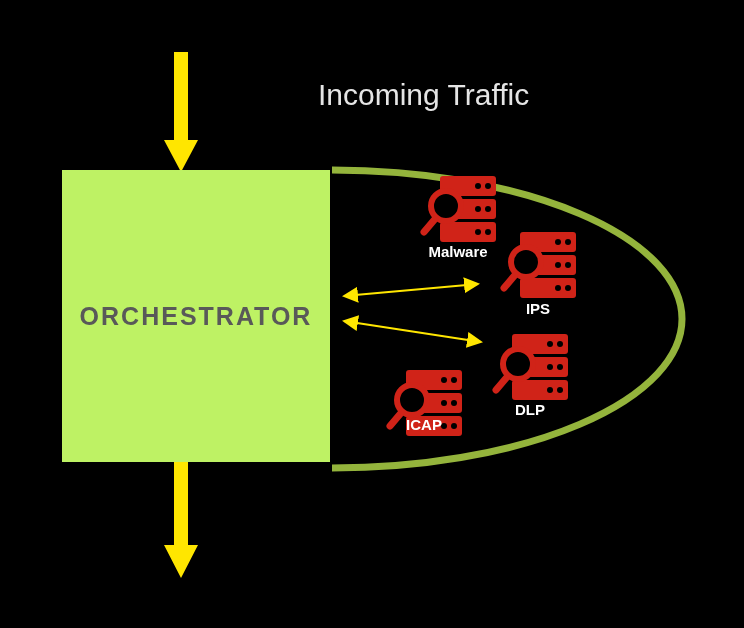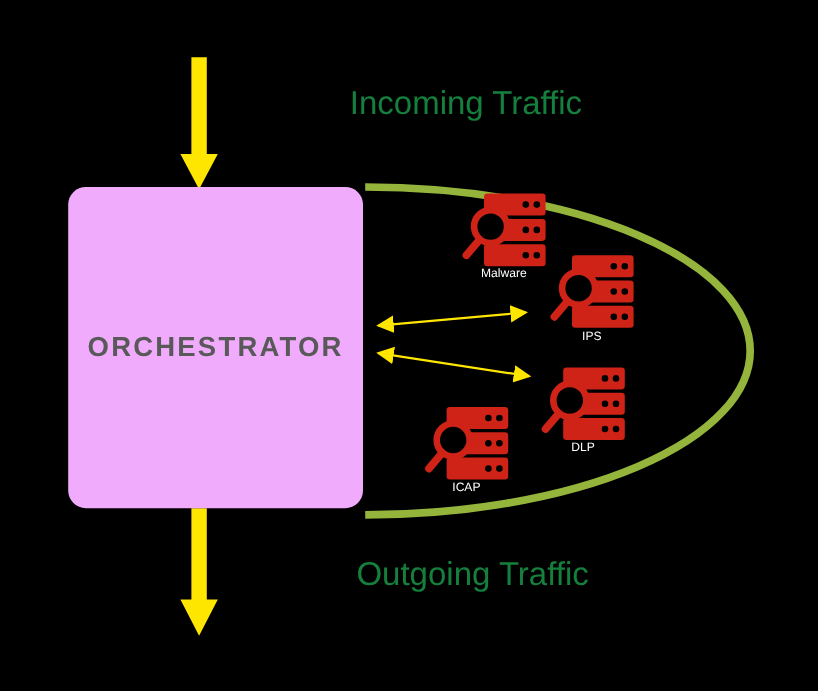--- a/index.html
+++ b/index.html
@@ -10,54 +10,54 @@
     background: #000000;
     overflow: hidden;
     font-family: "Liberation Sans", sans-serif;
   }
   .diagram-svg {
     position: absolute;
     left: 0; top: 0;
   }
   .traffic-label {
     position: absolute;
-    color: #15803d;
+    color: #e5e5e5;
     font-size: 30px;
     font-weight: 400;
     white-space: nowrap;
   }
   .traffic-label.incoming { left: 318px; top: 78px; }
   .traffic-label.outgoing { left: 324px; top: 506px; }
   .orchestrator-box {
     position: absolute;
     left: 62px; top: 170px;
     width: 268px; height: 292px;
-    background: #f0abfc;
+    background: #bef264;
     display: flex;
     align-items: center;
     justify-content: center;
-    border-radius: 16px;
   }
   .orchestrator-label {
     color: #595959;
     font-weight: bold;
     font-size: 25px;
     letter-spacing: 2px;
   }
   .service-label {
     position: absolute;
     color: #ffffff;
-    font-size: 11px;
+    font-size: 15px;
     transform: translateX(-50%);
     white-space: nowrap;
+    font-weight: bold;
   }
   .service-label.malware { left: 458px; top: 243px; }
   .service-label.ips     { left: 538px; top: 300px; text-align: right; }
   .service-label.dlp     { left: 530px; top: 401px; text-align: right; }
-  .service-label.icap    { left: 424px; top: 437px; }
+  .service-label.icap    { left: 424px; top: 416px; }
 </style>
 </head>
 <body>
 
 <div class="stage">
 
   <svg class="diagram-svg" width="744" height="628" viewBox="0 0 744 628">
     <defs>
       <marker id="arrowhead-end" markerWidth="9" markerHeight="9" refX="7" refY="4" orient="auto">
         <path d="M0,0 L8,4 L0,8 Z" fill="#FFE600"></path>
@@ -93,20 +93,19 @@
     <use href="#scanner-icon" x="500" y="232"></use>
     <use href="#scanner-icon" x="492" y="334"></use>
     <use href="#scanner-icon" x="386" y="370"></use>
   </svg>
 
   <div class="orchestrator-box">
     <span class="orchestrator-label">ORCHESTRATOR</span>
   </div>
 
   <div class="traffic-label incoming">Incoming Traffic</div>
-  <div class="traffic-label outgoing">Outgoing Traffic</div>
 
   <div class="service-label malware">Malware</div>
   <div class="service-label ips">IPS</div>
   <div class="service-label dlp">DLP</div>
   <div class="service-label icap">ICAP</div>
 
 </div>
 
 </body></html>

